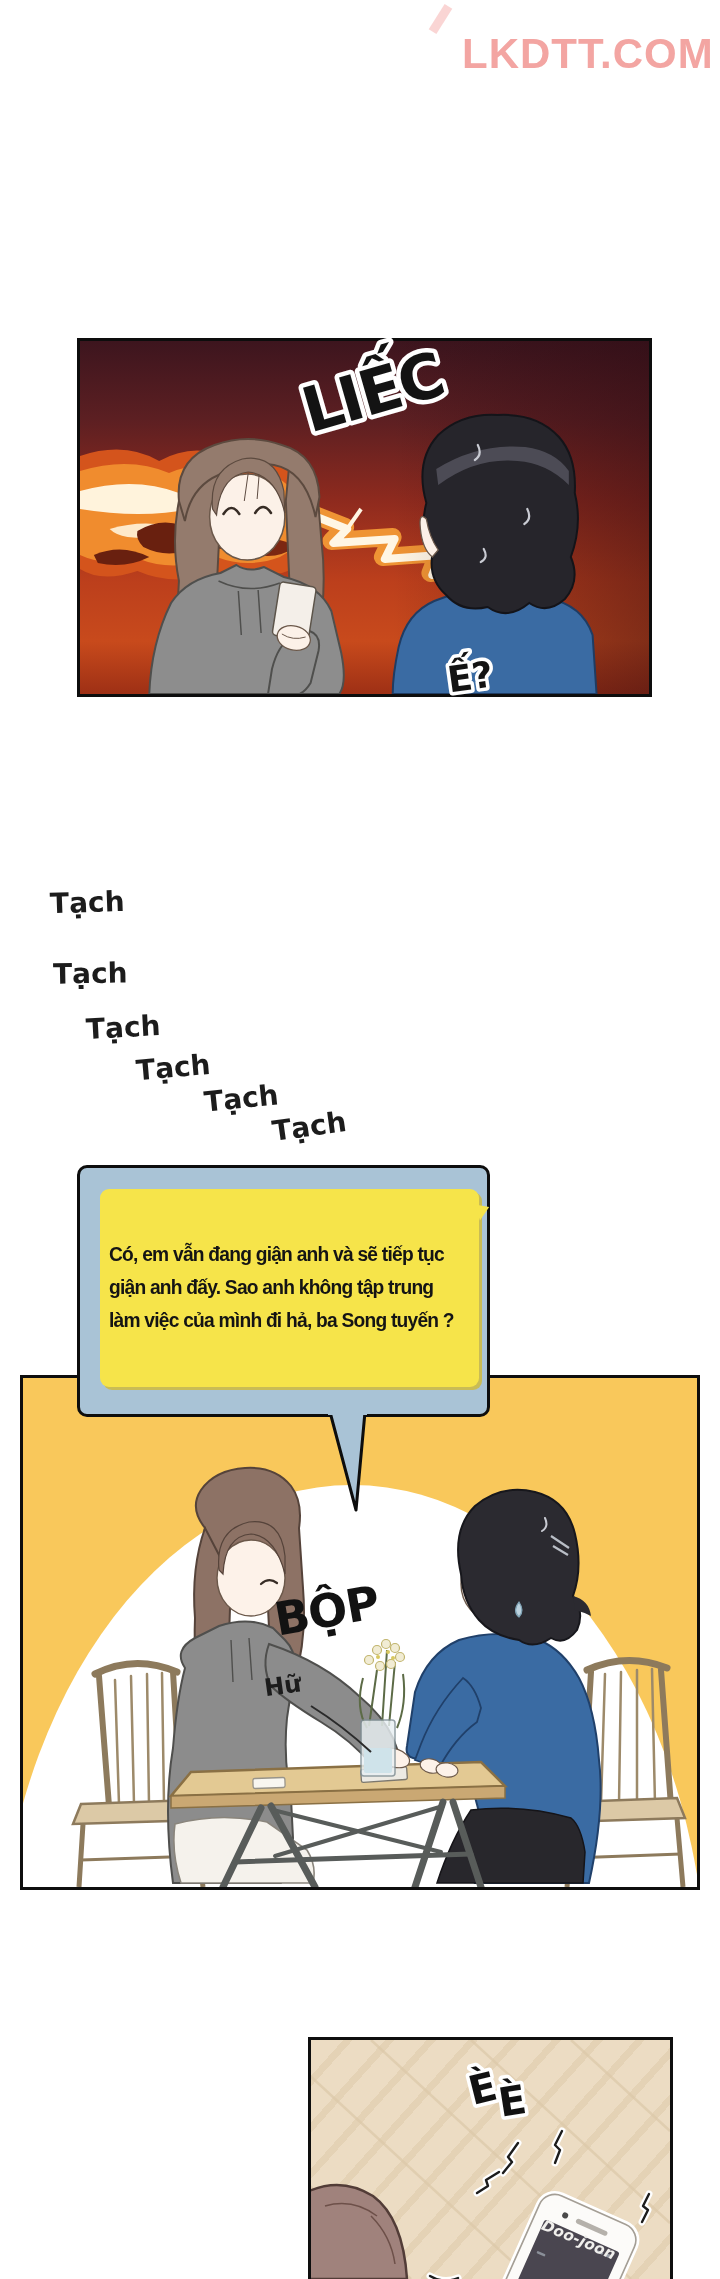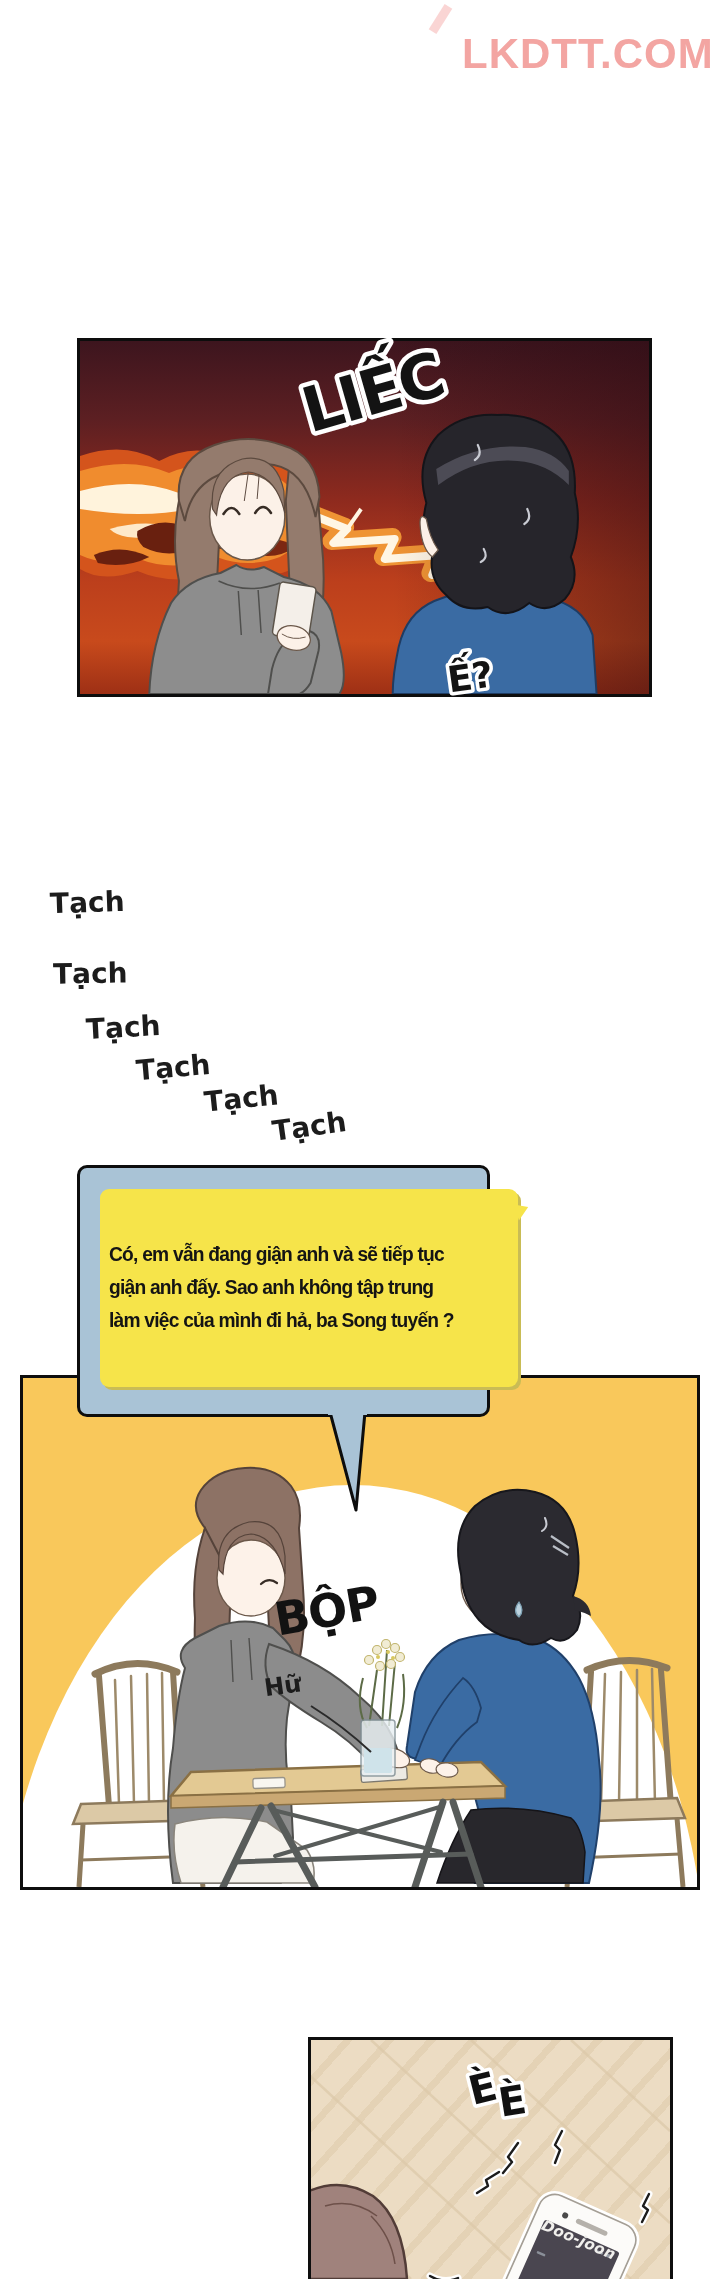--- a/index.html
+++ b/index.html
@@ -18,21 +18,21 @@
   
   .sfx-svg{overflow:visible;pointer-events:none;}
   .sfx-svg text{font-family:"DejaVu Sans",sans-serif;font-weight:bold;
                 paint-order:stroke;stroke-linejoin:round;}
   
   .tach{font-family:"DejaVu Sans",sans-serif;font-weight:bold;font-size:28px;color:#1c1c1c;
         white-space:nowrap;}
   
   .bubble{left:77px;top:1165px;width:413px;height:252px;background:#a9c3d6;
           border:3.5px solid #0d0d0d;border-radius:10px;box-sizing:border-box;}
-  .note{position:absolute;left:20px;top:21px;width:418px;height:198px;background:#f6e44a;
+  .note{position:absolute;left:20px;top:21px;width:379px;height:198px;background:#f6e44a;
         border-radius:9px;box-shadow:3px 3px 0 #c9bc55;}
   .note-notch{position:absolute;right:-11px;top:13px;width:0;height:0;
         border-top:7px solid transparent;border-bottom:10px solid transparent;
         border-left:13px solid #f6e44a;transform:rotate(-18deg);}
   .dialogue{position:absolute;left:9px;top:49px;transform:scaleX(.96);transform-origin:left top;}
   .dialogue div{font-weight:bold;font-size:20px;line-height:33px;letter-spacing:-0.8px;
         color:#141414;white-space:nowrap;}
   .tail-svg{left:326px;top:1409px;width:44px;height:106px;overflow:visible;}
   
   .panel2{left:20px;top:1375px;width:680px;height:515px;border:3px solid #0e0e0e;

